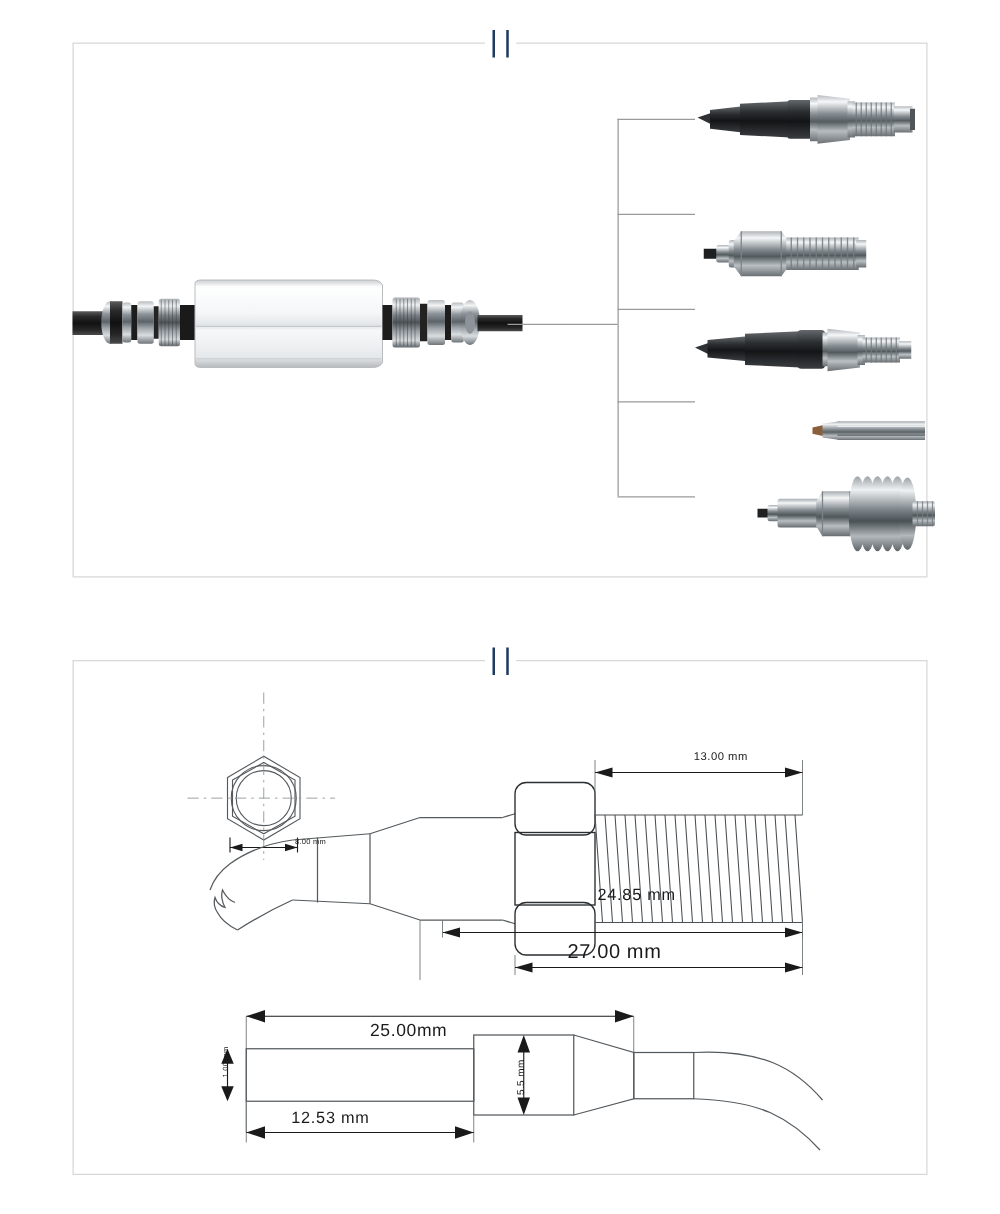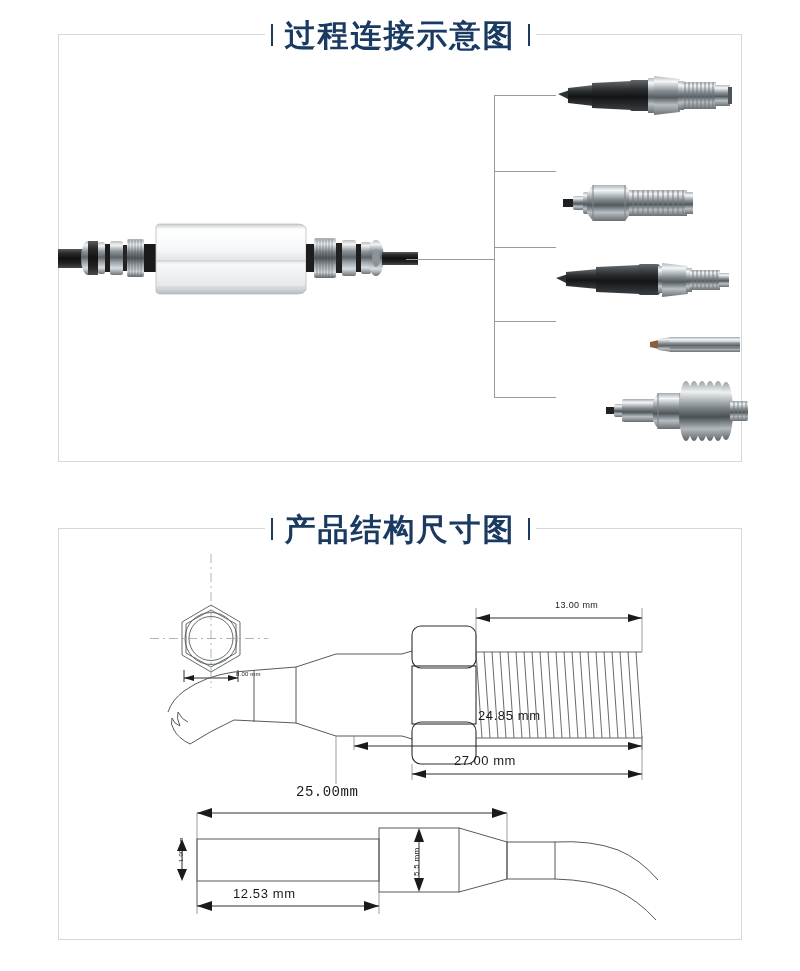--- a/index.html
+++ b/index.html
@@ -52,41 +52,40 @@
   
   .draw-area{position:absolute;left:0;top:0;width:100%;height:100%;}
 
   .dimlabel{
     position:absolute;
     font-family:"Liberation Sans","DejaVu Sans",sans-serif;
     color:#1a1a1a;white-space:nowrap;
   }
   .dim-13{font-size:9px;letter-spacing:.4px;}
   .dim-19{font-size:13px;letter-spacing:.6px;}
-  .dim-27{font-size:13px;letter-spacing:.5px;}
+  .dim-27{font-size:16px;letter-spacing:.5px;}
   .dim-8 {font-size:6px;letter-spacing:.2px;}
   .dim-25{font-size:14px;letter-spacing:.5px;}
   .dim-16{font-size:13px;letter-spacing:.6px;}
   .dim-55{font-size:8px;letter-spacing:.3px;transform:rotate(-90deg);transform-origin:left top;}
   .dim-100{font-size:6px;letter-spacing:.2px;transform:rotate(-90deg);transform-origin:left top;}
 
   svg{display:block;overflow:visible;}
 </style>
 </head>
 <body>
 
 <div class="page">
 
   <div class="section" style="left:58px;top:34px;width:684px;height:428px;">
     <div class="frame"></div>
 
     <div class="title-wrap">
       <div class="title-inner">
         <span class="tick"></span>
-        <span class="section-title">过程连接示意图</span>
         <span class="tick"></span>
       </div>
     </div>
 
     <div class="photo-area">
 
       <div class="assembly">
         <svg width="470" height="130" viewBox="0 0 470 130">
           <defs>
             <linearGradient id="cableG" x1="0" y1="0" x2="0" y2="1">
@@ -359,21 +358,20 @@
 
     </div>
   </div>
 
   <div class="section" style="left:58px;top:528px;width:684px;height:412px;">
     <div class="frame"></div>
 
     <div class="title-wrap">
       <div class="title-inner">
         <span class="tick"></span>
-        <span class="section-title">产品结构尺寸图</span>
         <span class="tick"></span>
       </div>
     </div>
 
     <div class="draw-area">
 
       <div style="position:absolute;left:92px;top:20px;width:500px;height:240px;">
         <svg width="500" height="240" viewBox="0 0 500 240">
           <g stroke="#555a5e" stroke-width="0.9" fill="none">
 
@@ -523,21 +521,21 @@
             <line x1="191" y1="96" x2="191" y2="118"></line>
           </g>
           <g stroke="#1a1a1a" stroke-width="0.9">
             <line x1="9" y1="110" x2="191" y2="110"></line>
           </g>
           <polygon points="9,110 24,105 24,115" fill="#1a1a1a"></polygon>
           <polygon points="191,110 176,105 176,115" fill="#1a1a1a"></polygon>
         </svg>
       </div>
 
-      <div class="dimlabel dim-25" style="left:238px;top:256px;font-family:Liberation Mono, monospace;">25.00mm</div>
+      <div class="dimlabel dim-25" style="left:238px;top:288px;">25.00mm</div>
 
       <div class="dimlabel dim-16" style="left:175px;top:358px;">12.53 mm</div>
 
       <div class="dimlabel dim-55" style="left:354px;top:348px;">5.5 mm</div>
 
       <div class="dimlabel dim-100" style="left:120px;top:334px;">1.00 mm</div>
 
     </div>
   </div>
 

